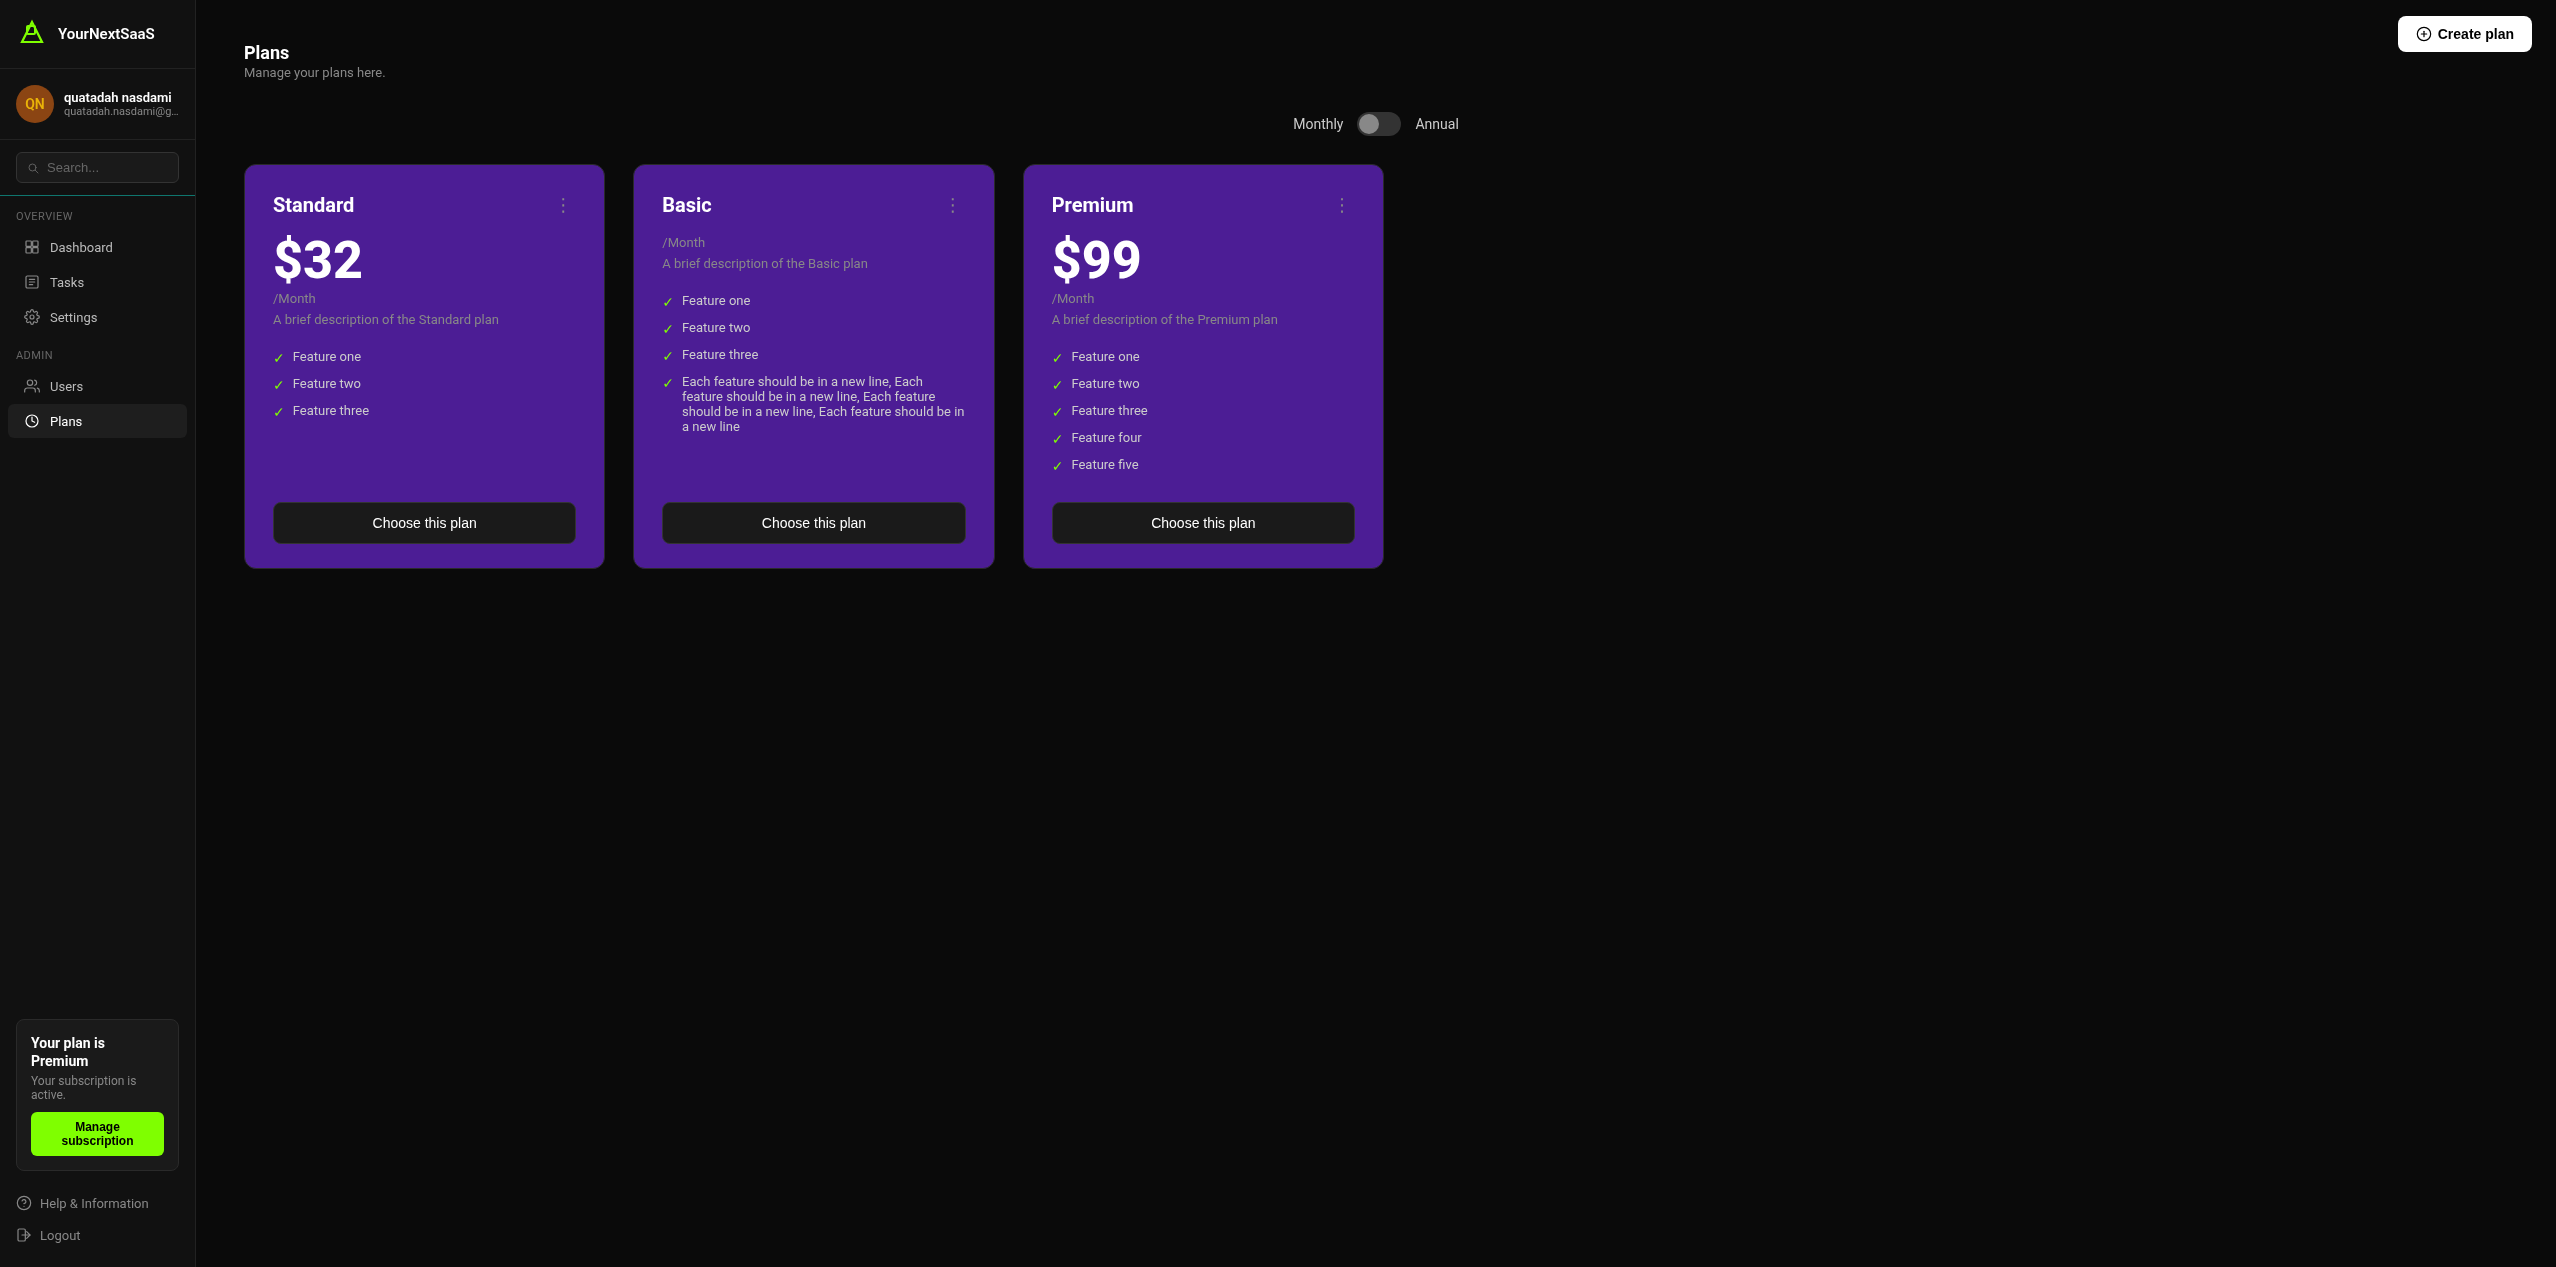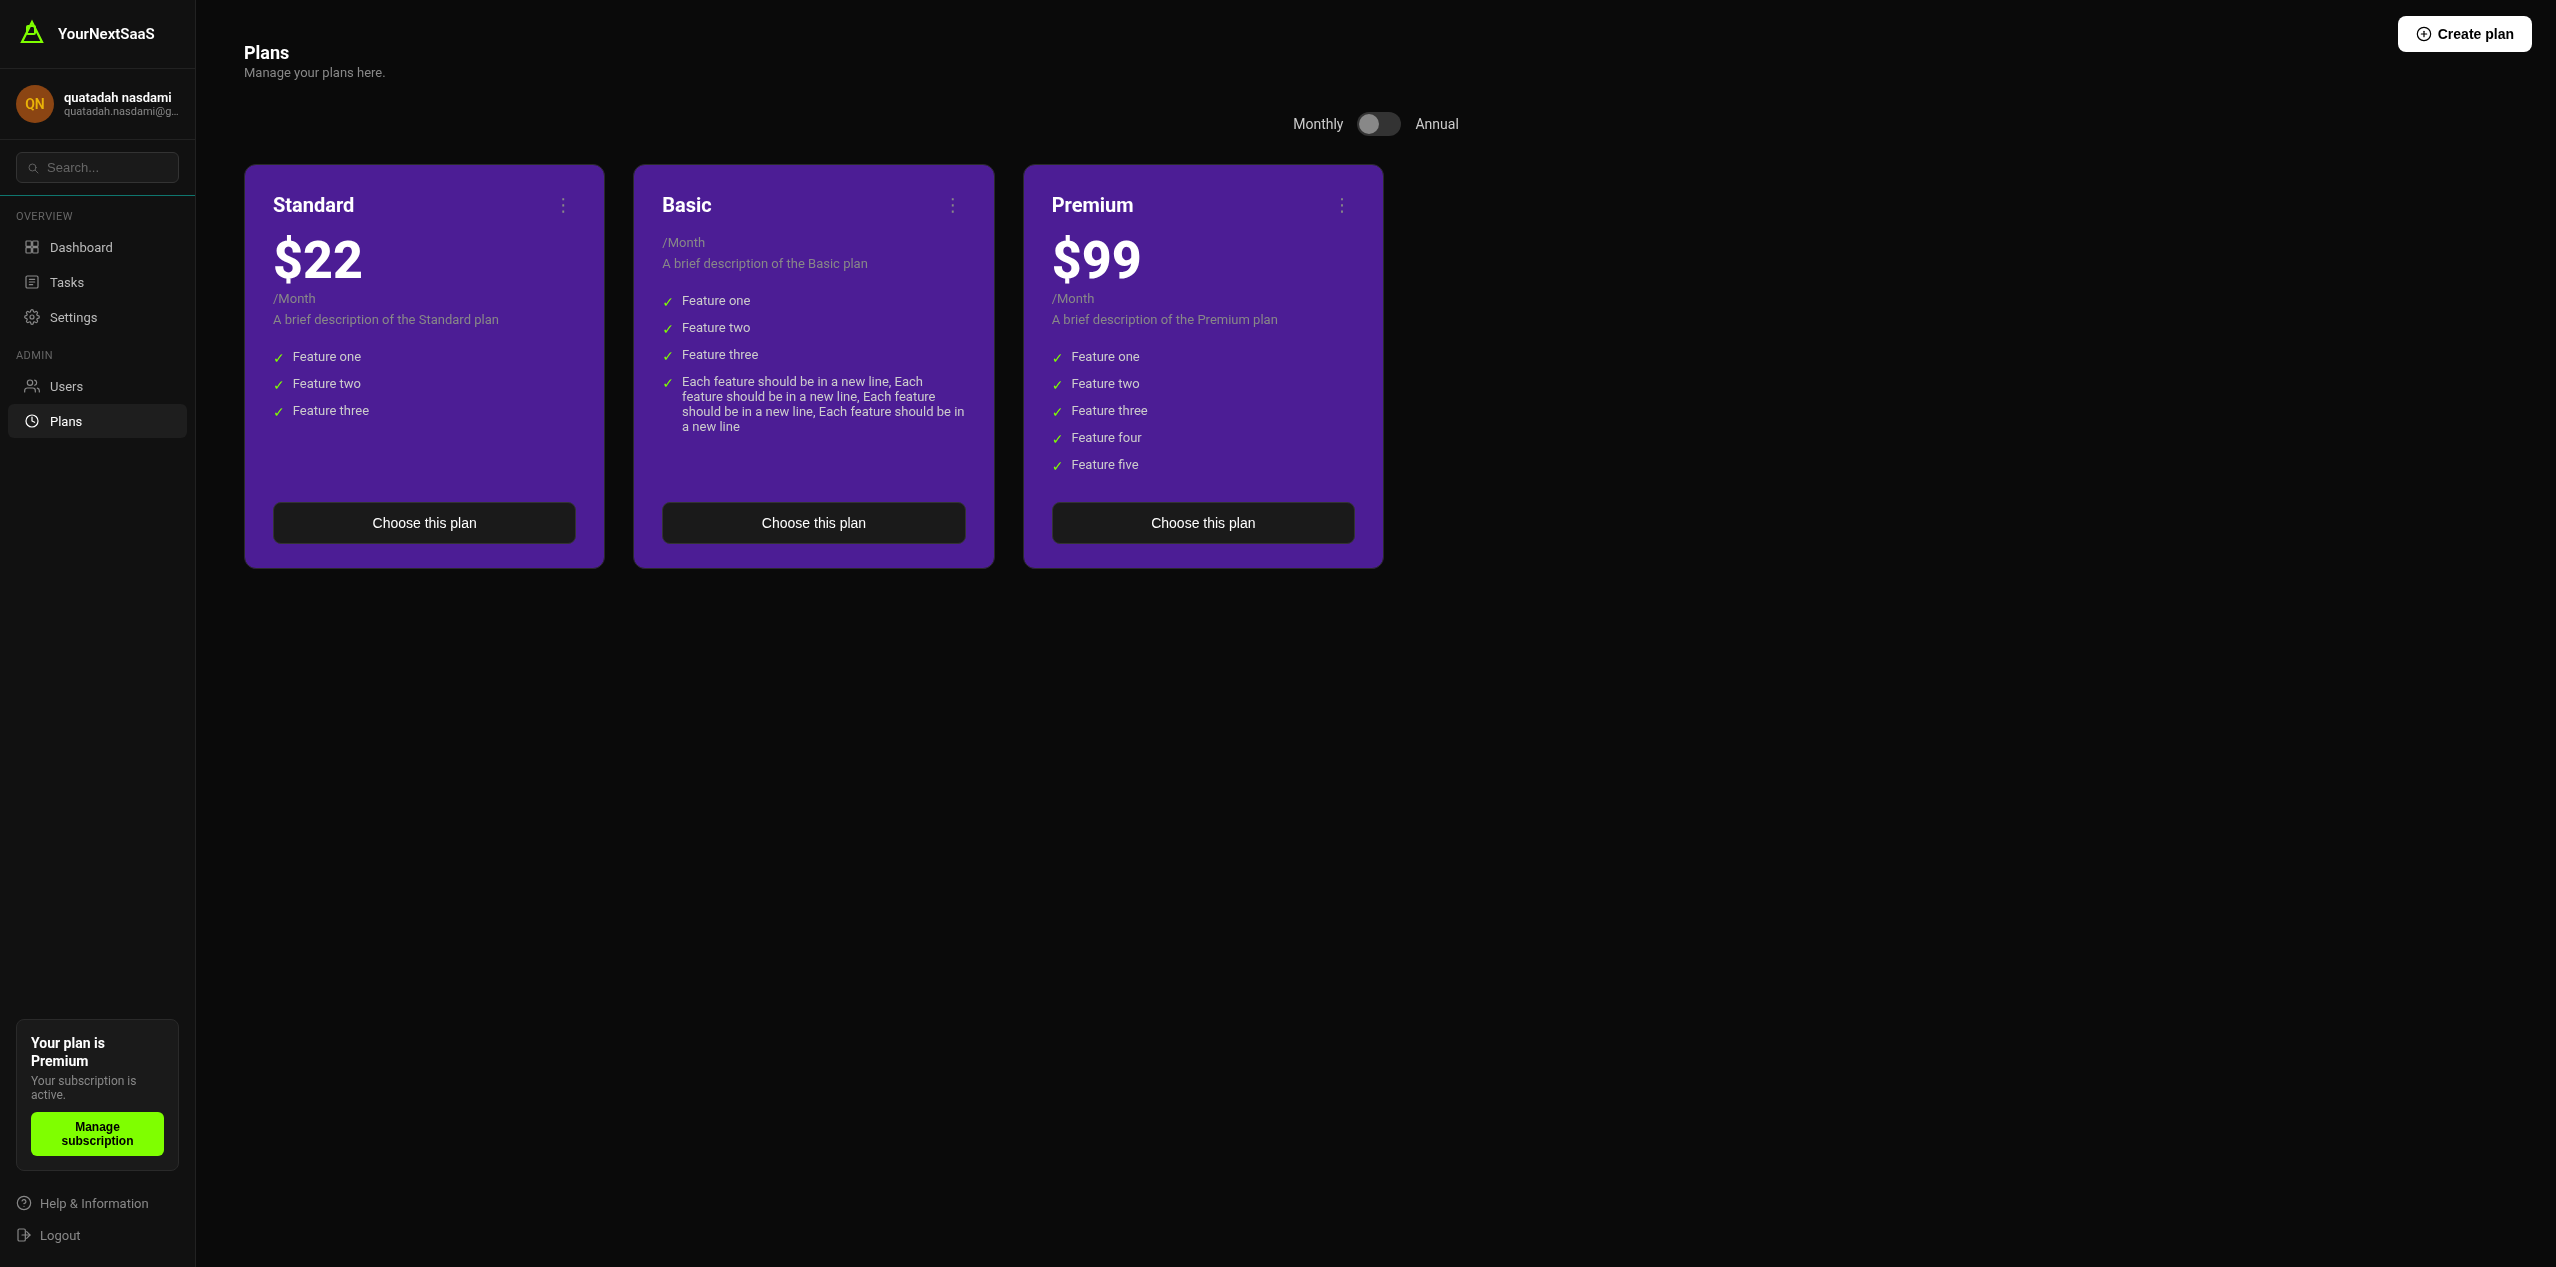--- a/index.html
+++ b/index.html
@@ -496,21 +496,21 @@
     </div>
 
     <div class="plans-grid" id="plans-grid">
     <div class="plan-card-main">
       <div class="plan-header">
         <span class="plan-name">Standard</span>
         <button class="plan-menu-btn">⋮</button>
       </div>
       <div>
         <div class="plan-price-row">
-          <span class="plan-price">$22</span>
+          <span class="plan-price">$32</span>
         </div>
         <span class="plan-period">/Month</span>
       </div>
       <p class="plan-desc">A brief description of the Standard plan</p>
       <ul class="plan-features">
 
       <li class="plan-feature-item">
         <span class="check-icon">✓</span>
         <span>Feature one</span>
       </li>

